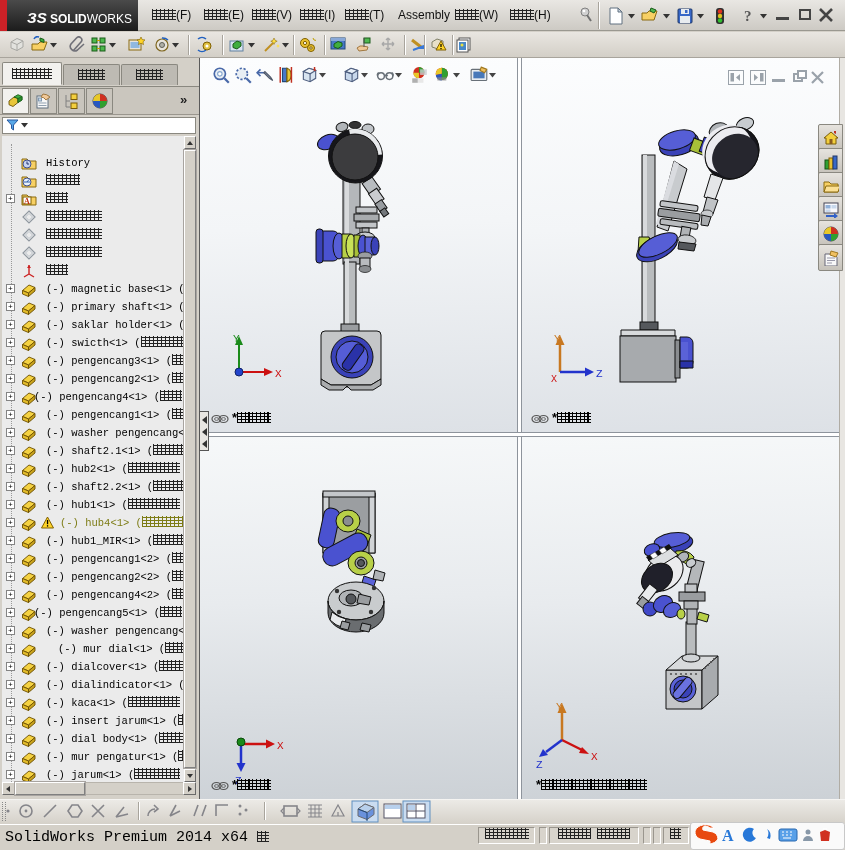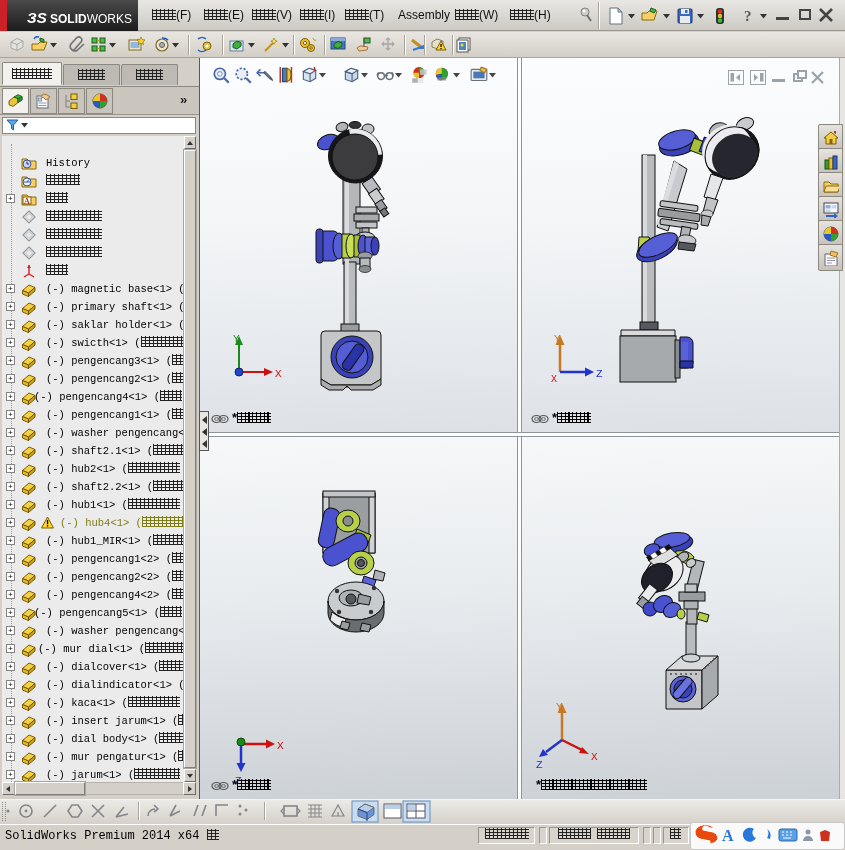--- a/index.html
+++ b/index.html
@@ -836,21 +836,21 @@
       </svg>
       <span class="ttxt" style="left:44px;color:#000">(-) washer pengencang&lt;2</span>
     </div>
     <div class="trow" style="top:504px;width:182px">
       <span class="pm">+</span>
       <svg class="abs" style="left:19px;top:1px" width="16" height="16" viewBox="0 0 16 16">
         <path d="M1.5 9.5 L8 4 l6 2.5 -6.5 5.5 z" fill="#f5d241" stroke="#6b4e00" stroke-width="0.9"></path>
         <path d="M14 6.5 v3.5 L7.5 15.5 v-3.5 z" fill="#c9a31c" stroke="#6b4e00" stroke-width="0.9"></path>
         <path d="M1.5 9.5 l6 2.5 v3.5 l-6 -2.5 z" fill="#e3bc2a" stroke="#6b4e00" stroke-width="0.9"></path>
       </svg>
-      <span class="ttxt" style="left:36px;color:#000">(-) mur dial&lt;1&gt; (<b class="h " style="width:40px"></b></span>
+      <span class="ttxt" style="left:56px;color:#000">(-) mur dial&lt;1&gt; (<b class="h " style="width:40px"></b></span>
     </div>
     <div class="trow" style="top:522px;width:182px">
       <span class="pm">+</span>
       <svg class="abs" style="left:19px;top:1px" width="16" height="16" viewBox="0 0 16 16">
         <path d="M1.5 9.5 L8 4 l6 2.5 -6.5 5.5 z" fill="#f5d241" stroke="#6b4e00" stroke-width="0.9"></path>
         <path d="M14 6.5 v3.5 L7.5 15.5 v-3.5 z" fill="#c9a31c" stroke="#6b4e00" stroke-width="0.9"></path>
         <path d="M1.5 9.5 l6 2.5 v3.5 l-6 -2.5 z" fill="#e3bc2a" stroke="#6b4e00" stroke-width="0.9"></path>
       </svg>
       <span class="ttxt" style="left:44px;color:#000">(-) dialcover&lt;1&gt; (<b class="h " style="width:34px"></b></span>
     </div>
@@ -1011,21 +1011,21 @@
 <path d="M367 12.5 v8.5 M358 9 l9 3.5" stroke="#204878"></path>
 <rect x="384" y="4" width="17" height="14" fill="#fff" stroke="#556"></rect>
 <rect x="385" y="5" width="15" height="4" fill="#b8d0ec" stroke="none"></rect>
 <rect x="403" y="1" width="27" height="21" fill="#cadcf0" stroke="#6090c0"></rect>
 <rect x="407" y="4" width="18" height="14" fill="#fff" stroke="#556"></rect>
 <path d="M407 11 h18 M416 4 v14" stroke="#556"></path>
 <rect x="408" y="5" width="7" height="5" fill="#b8d0ec" stroke="none"></rect>
 </g>
   </svg>
 <div id="sbar" class="abs"></div>
-<span class="abs" style="left:5px;top:829px;font-family:'Liberation Mono';font-size:12px;color:#000">SolidWorks Premium 2014 x64 <b class="h " style="width:12px"></b></span>
+<span class="abs" style="left:5px;top:829px;font-family:'Liberation Mono';font-size:15px;color:#000">SolidWorks Premium 2014 x64 <b class="h " style="width:12px"></b></span>
 <div class="cell" style="left:478px;width:57px;text-align:center"><b class="h " style="width:44px"></b></div>
 <div class="cell" style="left:539px;width:8px"></div>
 <div class="cell" style="left:549px;width:90px;text-align:center"><b class="h " style="width:33px"></b>&nbsp;<b class="h " style="width:33px"></b></div>
 <div class="cell" style="left:643px;width:8px"></div>
 <div class="cell" style="left:653px;width:8px"></div>
 <div class="cell" style="left:663px;width:26px">&nbsp;<b class="h " style="width:11px"></b></div>
 <div class="abs" style="left:690px;top:822px;width:155px;height:28px;background:#fafafa;border:1px solid #c8c8c8;border-radius:3px"></div>
 <svg class="abs" style="left:690px;top:822px" width="30" height="28" viewBox="0 0 30 28">
     <path d="M24 6 a11 9 0 0 0 -19 3 a8 8 0 0 0 5 8 l10 2 a3 3 0 0 1 -1 3 a11 9 0 0 0 9 -5 a8 8 0 0 0 -5 -7 l-10 -2 a3 3 0 0 1 2 -4 a7 6 0 0 1 5 2 z" fill="#e8490f" stroke="#fff" stroke-width="1"></path>
   </svg>

